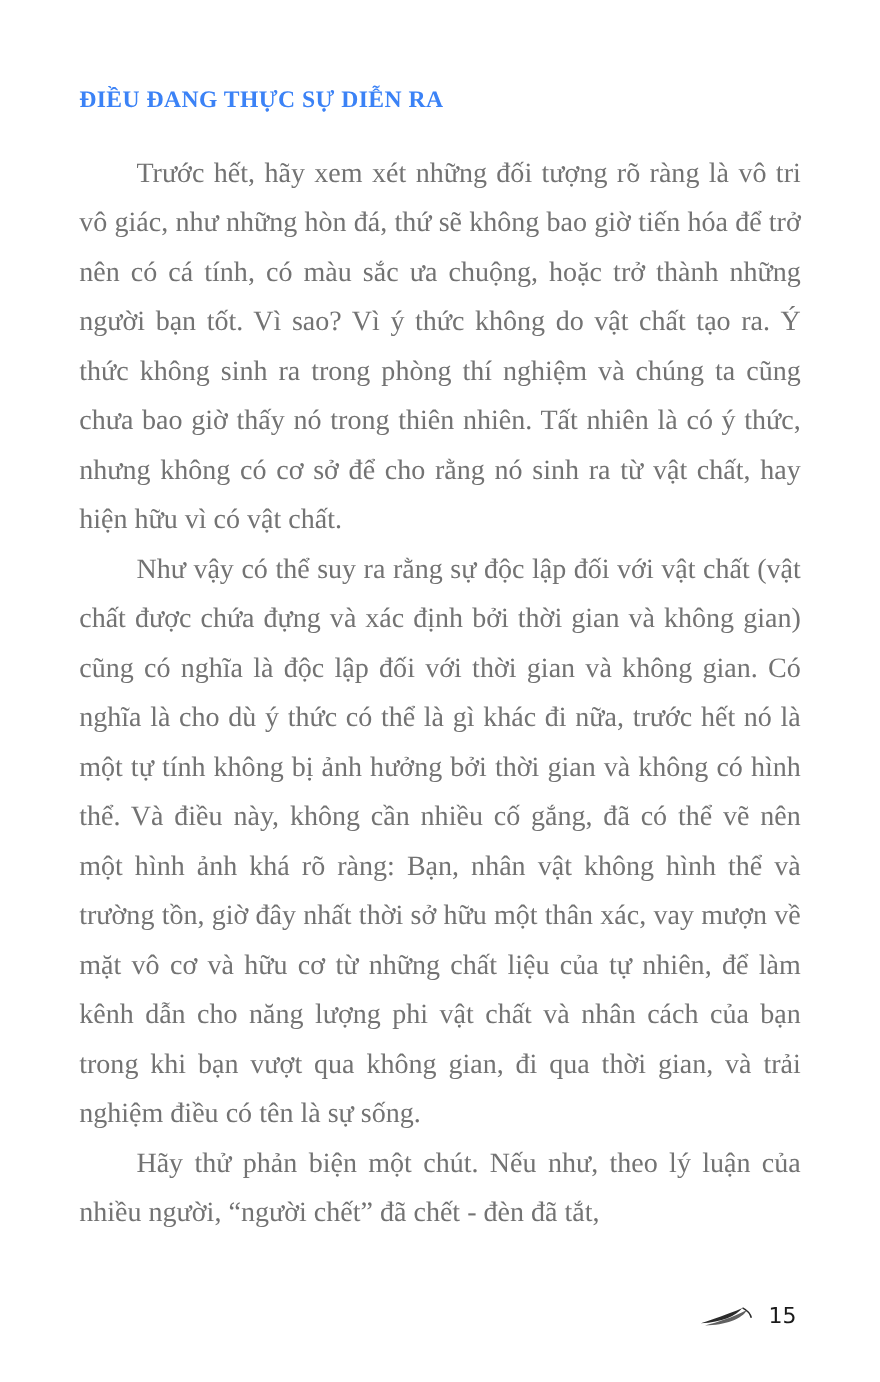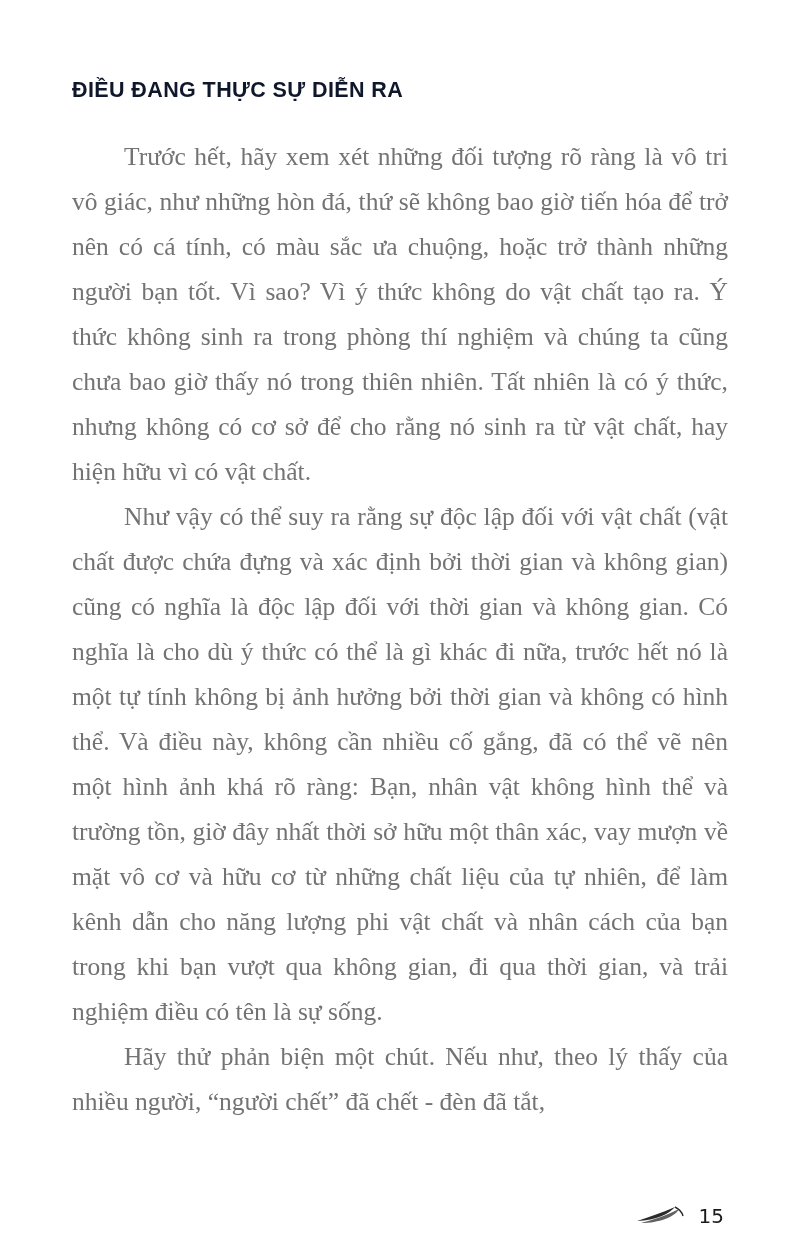--- a/index.html
+++ b/index.html
@@ -15,25 +15,25 @@
     overflow: hidden;
   }
   .page {
     position: relative;
     width: 800px;
     height: 1256px;
     box-sizing: border-box;
     padding: 78px 72px 0 72px;
   }
   .chapter-heading {
-    font-family: Liberation Sans, sans-serif;
+    font-family: Liberation Serif, serif;
     font-weight: bold;
     font-size: 21.5px;
     letter-spacing: 0.4px;
-    color: #0f172a;
+    color: #3b82f6;
     margin: 0 0 30px 0;
     line-height: 1.2;
   }
   .body-text {
     font-size: 25.5px;
     line-height: 45px;
     text-align: justify;
     text-justify: inter-word;
     color: #737373;
     margin: 0;
@@ -43,21 +43,21 @@
     text-indent: 52px;
   }
   .footer {
     position: absolute;
     left: 0;
     right: 0;
     bottom: 30px;
     height: 40px;
     padding-right: 76px;
     display: flex;
-    align-items: flex-end;
+    align-items: flex-start;
     justify-content: flex-end;
     gap: 12px;
   }
   .footer-ornament {
     display: block;
     width: 52px;
     height: 22px;
     opacity: 0.92;
   }
   .page-number {
@@ -70,21 +70,21 @@
 </head>
 <body>
 
 <div class="page">
 
   <h1 class="chapter-heading">ĐIỀU ĐANG THỰC SỰ DIỄN RA</h1>
 
   <div class="body-text">
     <p>Trước hết, hãy xem xét những đối tượng rõ ràng là vô tri vô giác, như những hòn đá, thứ sẽ không bao giờ tiến hóa để trở nên có cá tính, có màu sắc ưa chuộng, hoặc trở thành những người bạn tốt. Vì sao? Vì ý thức không do vật chất tạo ra. Ý thức không sinh ra trong phòng thí nghiệm và chúng ta cũng chưa bao giờ thấy nó trong thiên nhiên. Tất nhiên là có ý thức, nhưng không có cơ sở để cho rằng nó sinh ra từ vật chất, hay hiện hữu vì có vật chất.</p>
     <p>Như vậy có thể suy ra rằng sự độc lập đối với vật chất (vật chất được chứa đựng và xác định bởi thời gian và không gian) cũng có nghĩa là độc lập đối với thời gian và không gian. Có nghĩa là cho dù ý thức có thể là gì khác đi nữa, trước hết nó là một tự tính không bị ảnh hưởng bởi thời gian và không có hình thể. Và điều này, không cần nhiều cố gắng, đã có thể vẽ nên một hình ảnh khá rõ ràng: Bạn, nhân vật không hình thể và trường tồn, giờ đây nhất thời sở hữu một thân xác, vay mượn về mặt vô cơ và hữu cơ từ những chất liệu của tự nhiên, để làm kênh dẫn cho năng lượng phi vật chất và nhân cách của bạn trong khi bạn vượt qua không gian, đi qua thời gian, và trải nghiệm điều có tên là sự sống.</p>
-    <p>Hãy thử phản biện một chút. Nếu như, theo lý thấy của nhiều người, “người chết” đã chết - đèn đã tắt,</p>
+    <p>Hãy thử phản biện một chút. Nếu như, theo lý luận của nhiều người, “người chết” đã chết - đèn đã tắt,</p>
   </div>
 
   <div class="footer">
     <span class="footer-ornament">
       <svg viewBox="0 0 52 22" width="52" height="22" aria-hidden="true">
         <path d="M2 17 C14 13, 26 9, 40 3 C34 10, 22 16, 2 17 Z" fill="#1a1a1a"></path>
         <path d="M6 19 C18 16, 30 12, 44 5 C40 13, 24 19, 6 19 Z" fill="#1a1a1a" opacity="0.75"></path>
         <path d="M40 3 C44 5, 47 8, 48 12" stroke="#1a1a1a" stroke-width="1.4" fill="none"></path>
       </svg>
     </span>

